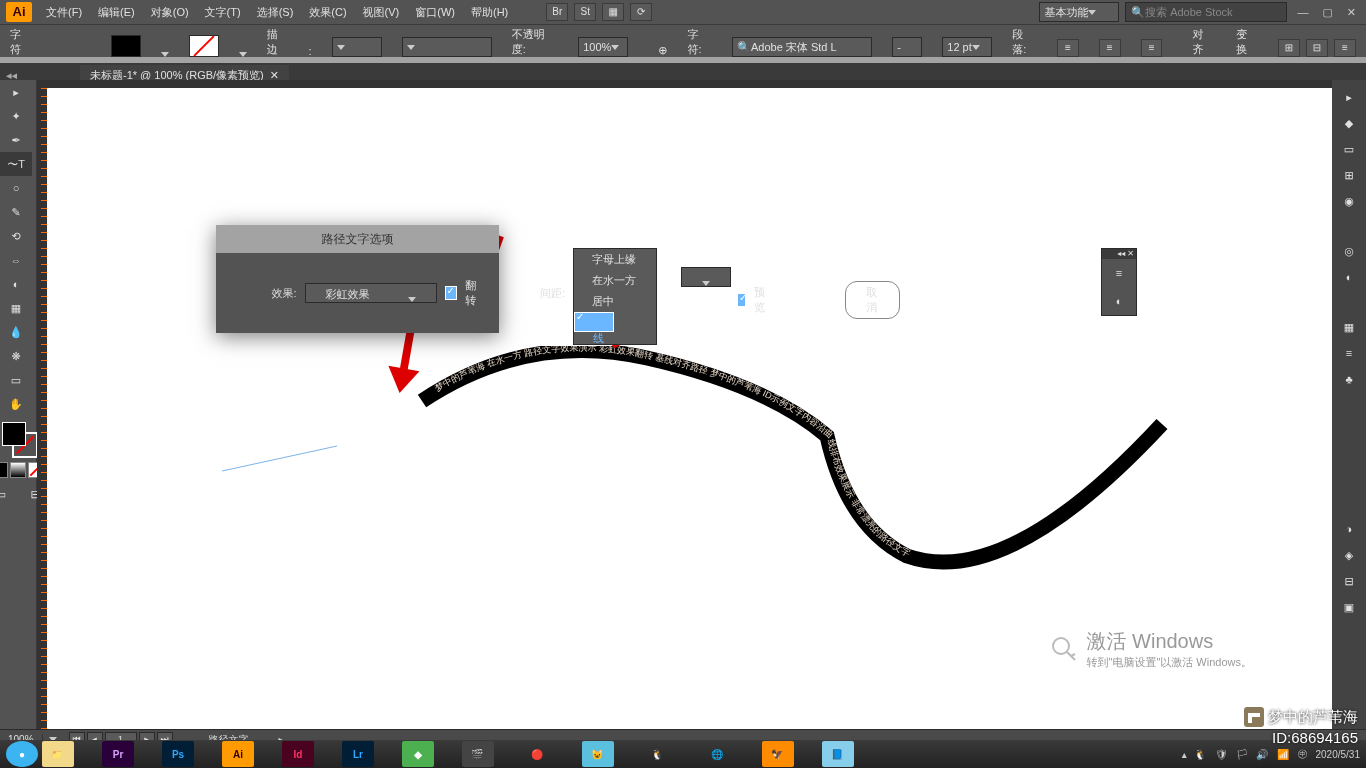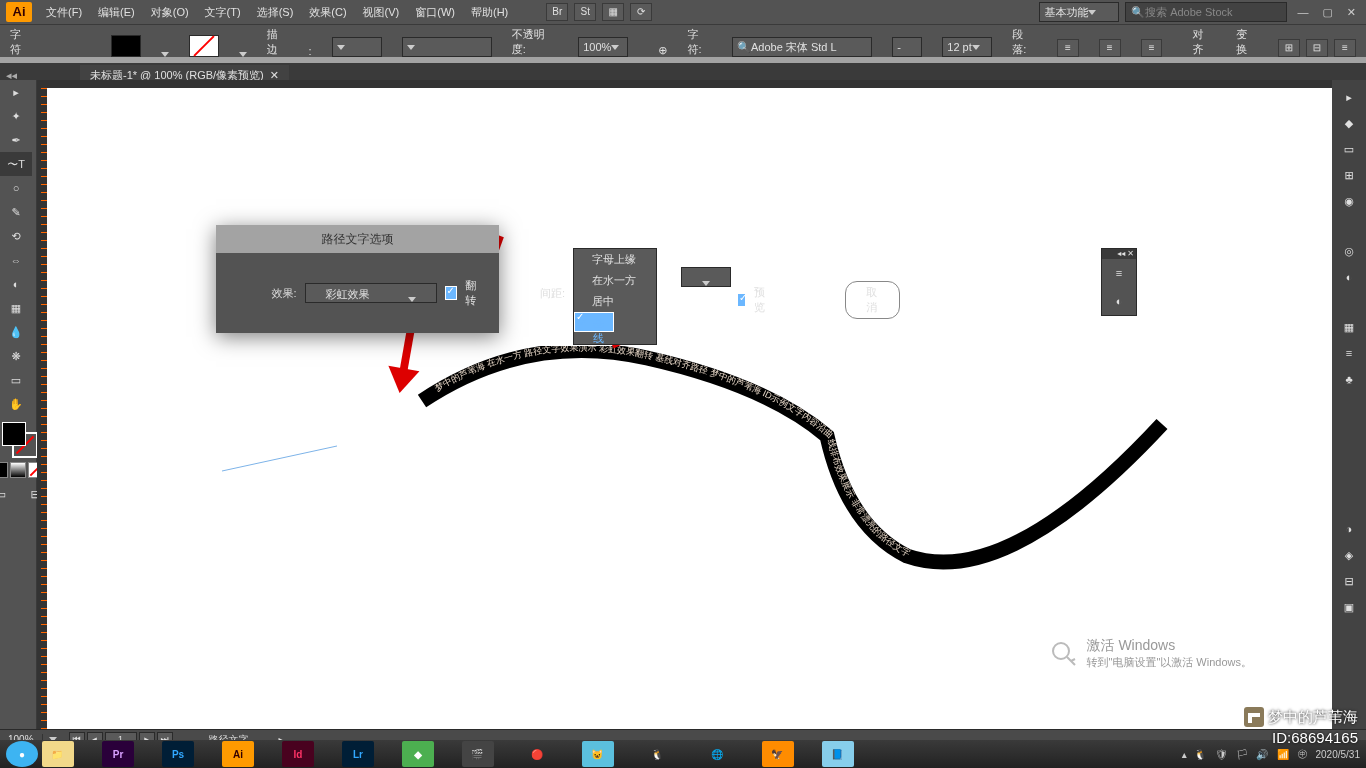--- a/index.html
+++ b/index.html
@@ -52,21 +52,21 @@
 .fp-head{height:10px;background:#3a3a3a;display:flex;justify-content:flex-end;padding:0 2px;gap:2px}
 .fp-ico{height:28px;display:flex;align-items:center;justify-content:center}
 .statusbar{position:absolute;bottom:19px;left:0;right:0;height:19px;background:#4a4a4a;display:flex;align-items:center;font-size:10px;border-top:1px solid #2a2a2a}
 .sb-zoom{padding:0 8px;border-right:1px solid #333}
 .sb-nav{display:flex;gap:2px;padding:0 6px}
 .sb-btn{width:14px;height:14px;background:#5a5a5a;border:1px solid #2a2a2a;text-align:center;line-height:12px;font-size:9px}
 .sb-label{padding:0 30px}
 .taskbar{position:absolute;bottom:0;left:0;right:0;height:28px;background:linear-gradient(#3a3a3a,#222);display:flex;align-items:center;gap:4px;padding:0 6px}
 .tb-ico{width:32px;height:26px;border-radius:2px;display:flex;align-items:center;justify-content:center;font-size:10px;font-weight:bold}
 .watermark{position:absolute;right:80px;bottom:60px;color:#999;z-index:2}
-.watermark .wt{font-size:14px}
+.watermark .wt{font-size:20px}
 .watermark .ws{font-size:11px}
 .credit{position:absolute;right:8px;bottom:22px;color:#fff;font-size:15px;text-align:right;text-shadow:0 0 3px #000;z-index:100}
 .path-text{position:absolute;left:370px;top:258px;z-index:3}
 .win-ctrl{display:flex;gap:6px;color:#ccc}
 .win-ctrl span{cursor:pointer;padding:0 4px}
 .tri{width:0;height:0;border-left:4px solid transparent;border-right:4px solid transparent;border-top:5px solid #ccc;display:inline-block}
 </style>
 </head>
 <body>
 

